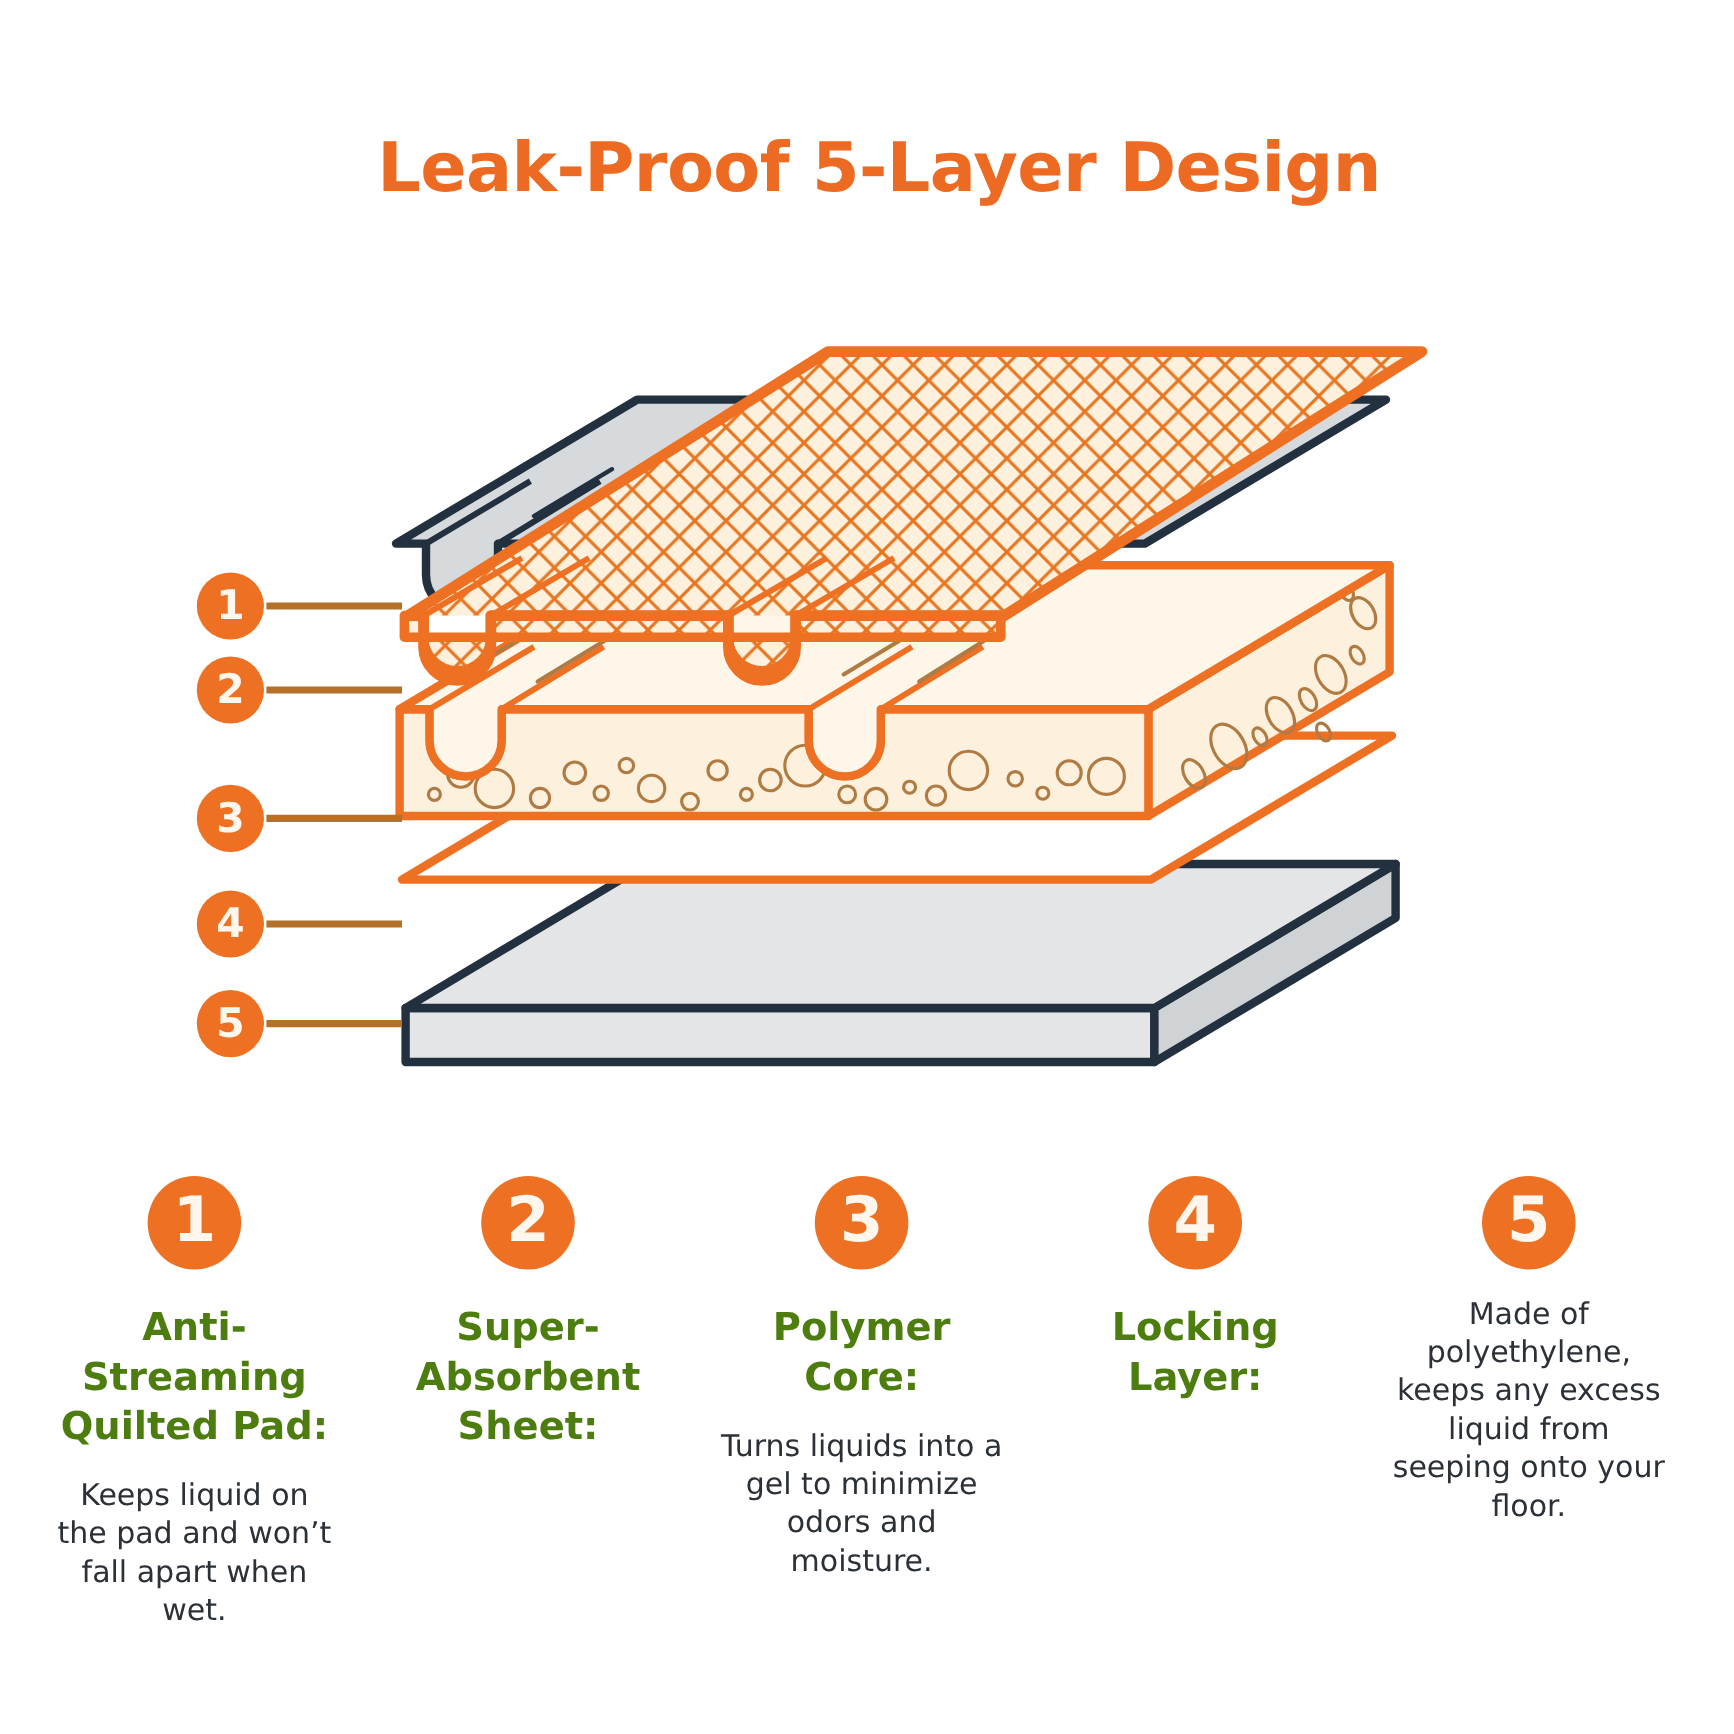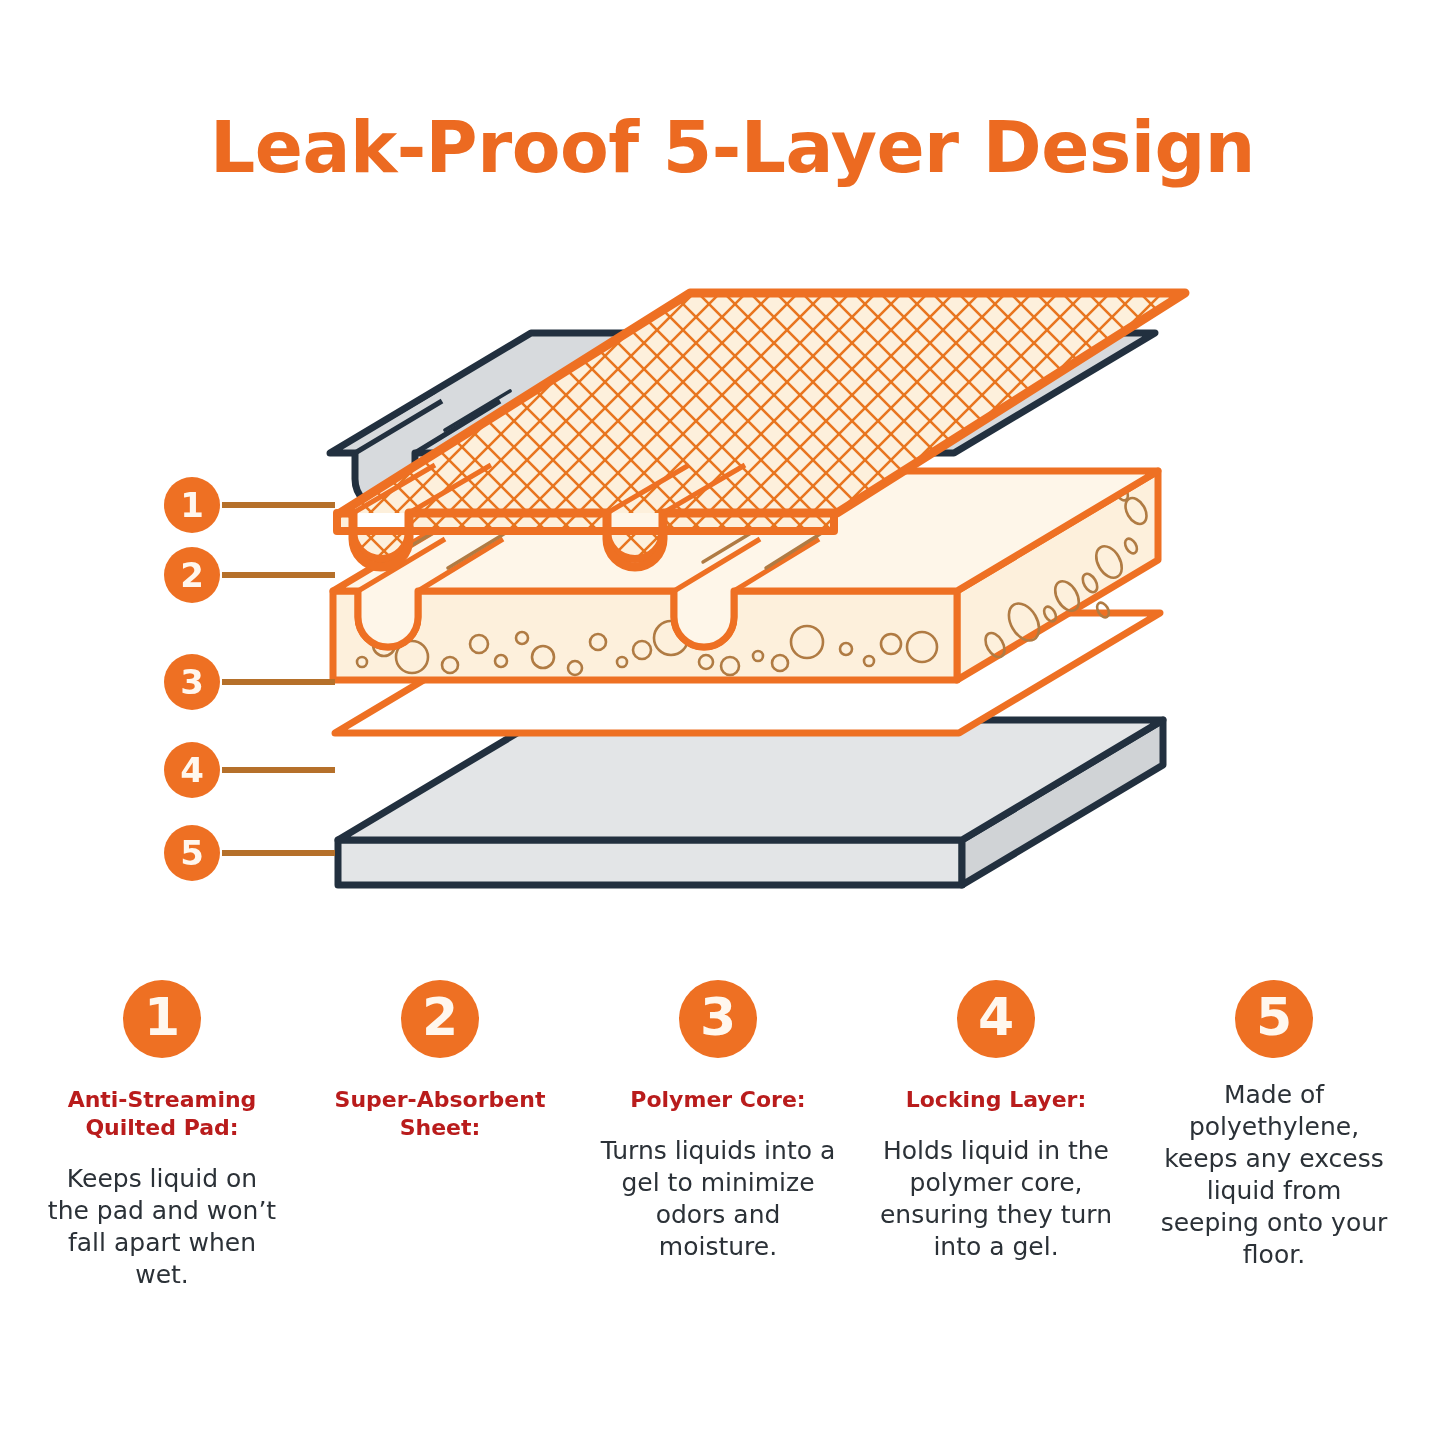--- a/index.html
+++ b/index.html
@@ -24,21 +24,21 @@
   
   .title-wrap {
     position: absolute;
     top: 112px;
     left: 0;
     width: 1445px;
     text-align: center;
   }
   .title {
     font-family: "DejaVu Sans", sans-serif;
-    font-size: 71px;
+    font-size: 57px;
     font-weight: bold;
     color: #EC6A21;
     letter-spacing: -0.5px;
     line-height: 1;
     white-space: nowrap;
     margin-left: 20px;
   }
 
   
   .diagram {
@@ -79,23 +79,23 @@
     display: flex;
     align-items: center;
     justify-content: center;
     line-height: 1;
     padding-bottom: 4px;
     box-sizing: border-box;
   }
   .col-title {
     margin-top: 28px;
     font-family: "DejaVu Sans", sans-serif;
-    font-size: 22px;
+    font-size: 32px;
     font-weight: bold;
-    color: #b91c1c;
+    color: #4d7c0f;
     line-height: 1.28;
     max-width: 250px;
   }
   .col-desc {
     margin-top: 21px;
     font-family: "DejaVu Sans", sans-serif;
     font-size: 25px;
     font-weight: normal;
     color: #2B3137;
     line-height: 1.28;
@@ -331,21 +331,20 @@
 
     <div class="col">
       <div class="badge-lg">3</div>
       <div class="col-title">Polymer Core:</div>
       <div class="col-desc">Turns liquids into a gel to minimize odors and moisture.</div>
     </div>
 
     <div class="col">
       <div class="badge-lg">4</div>
       <div class="col-title">Locking Layer:</div>
-      <div class="col-desc">Holds liquid in the polymer core, ensuring they turn into a gel.</div>
     </div>
 
     <div class="col">
       <div class="badge-lg">5</div>
       <div class="col-desc">Made of polyethylene, keeps any excess liquid from seeping onto your floor.</div>
     </div>
 
   </div>
 
 </div>

